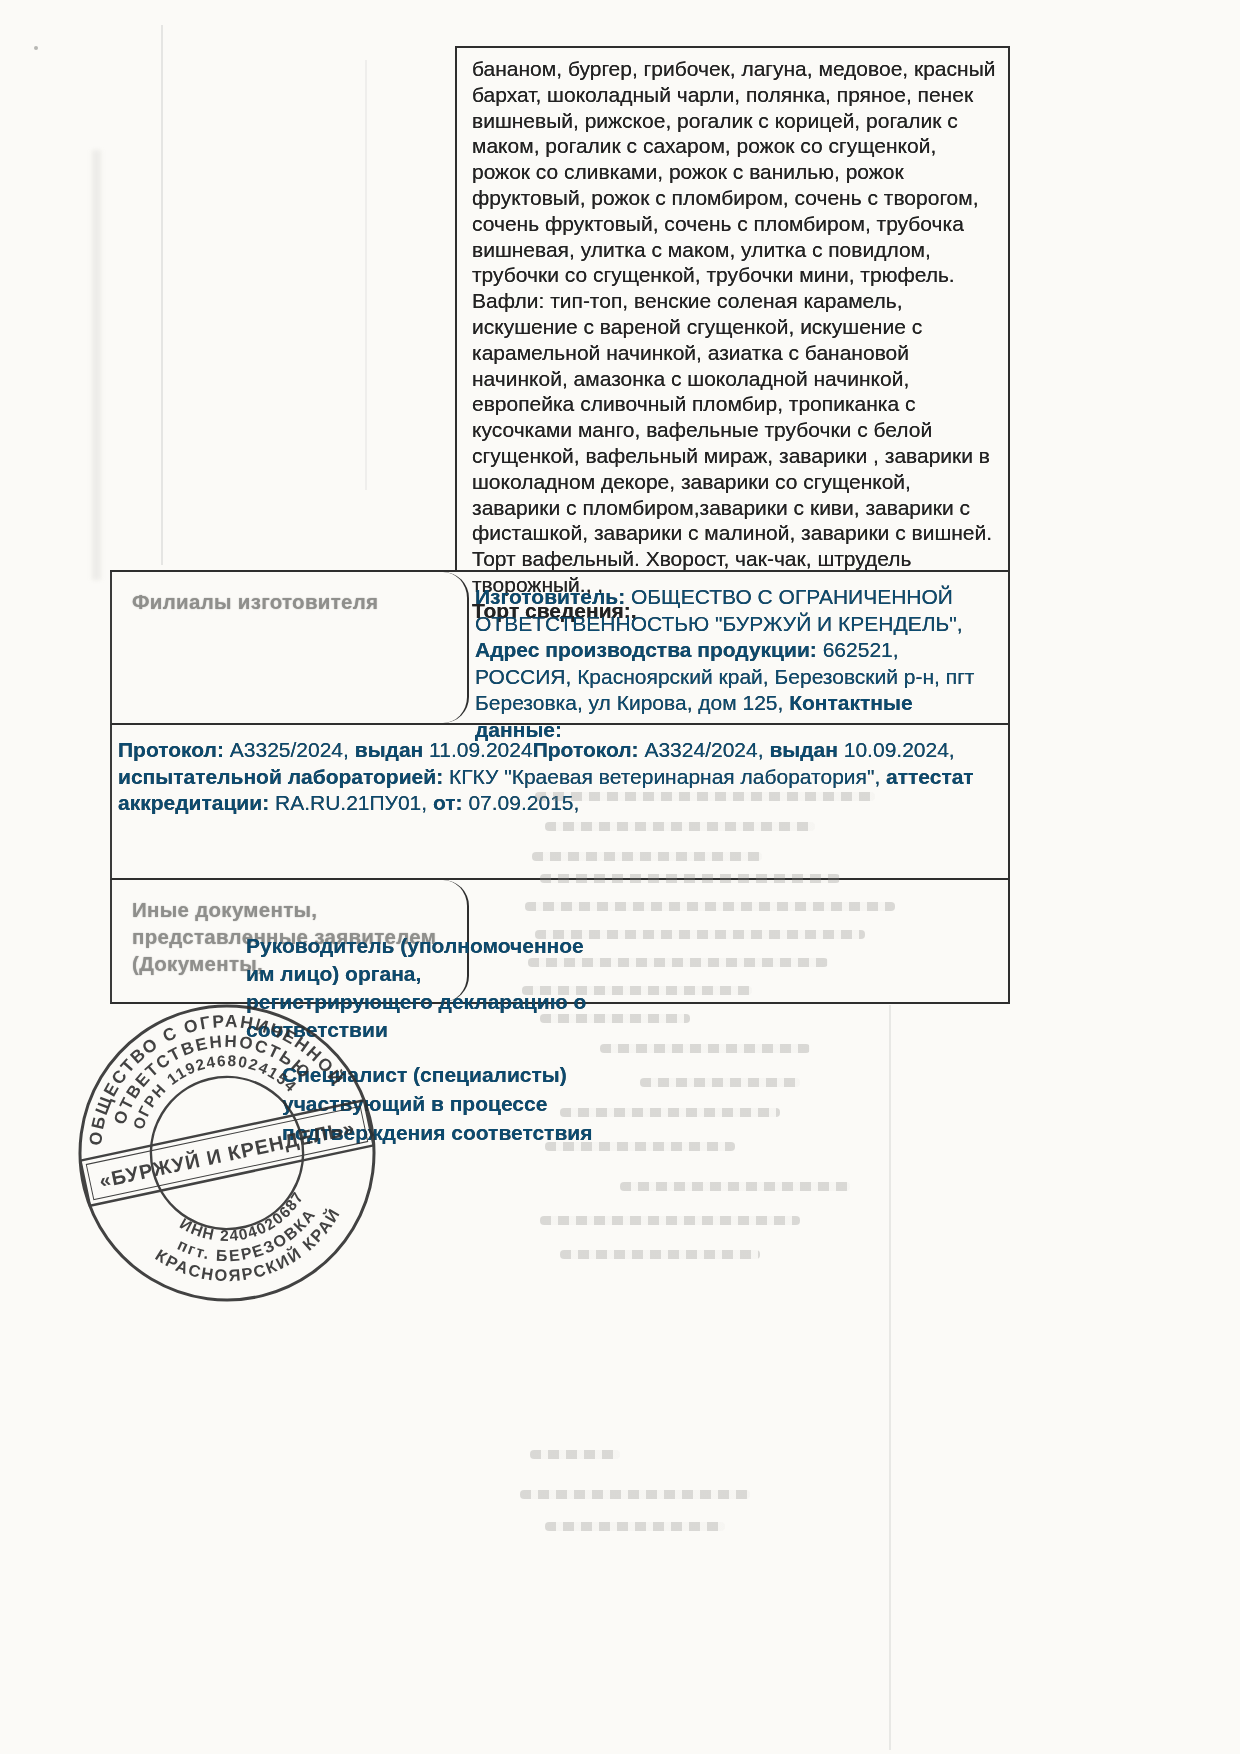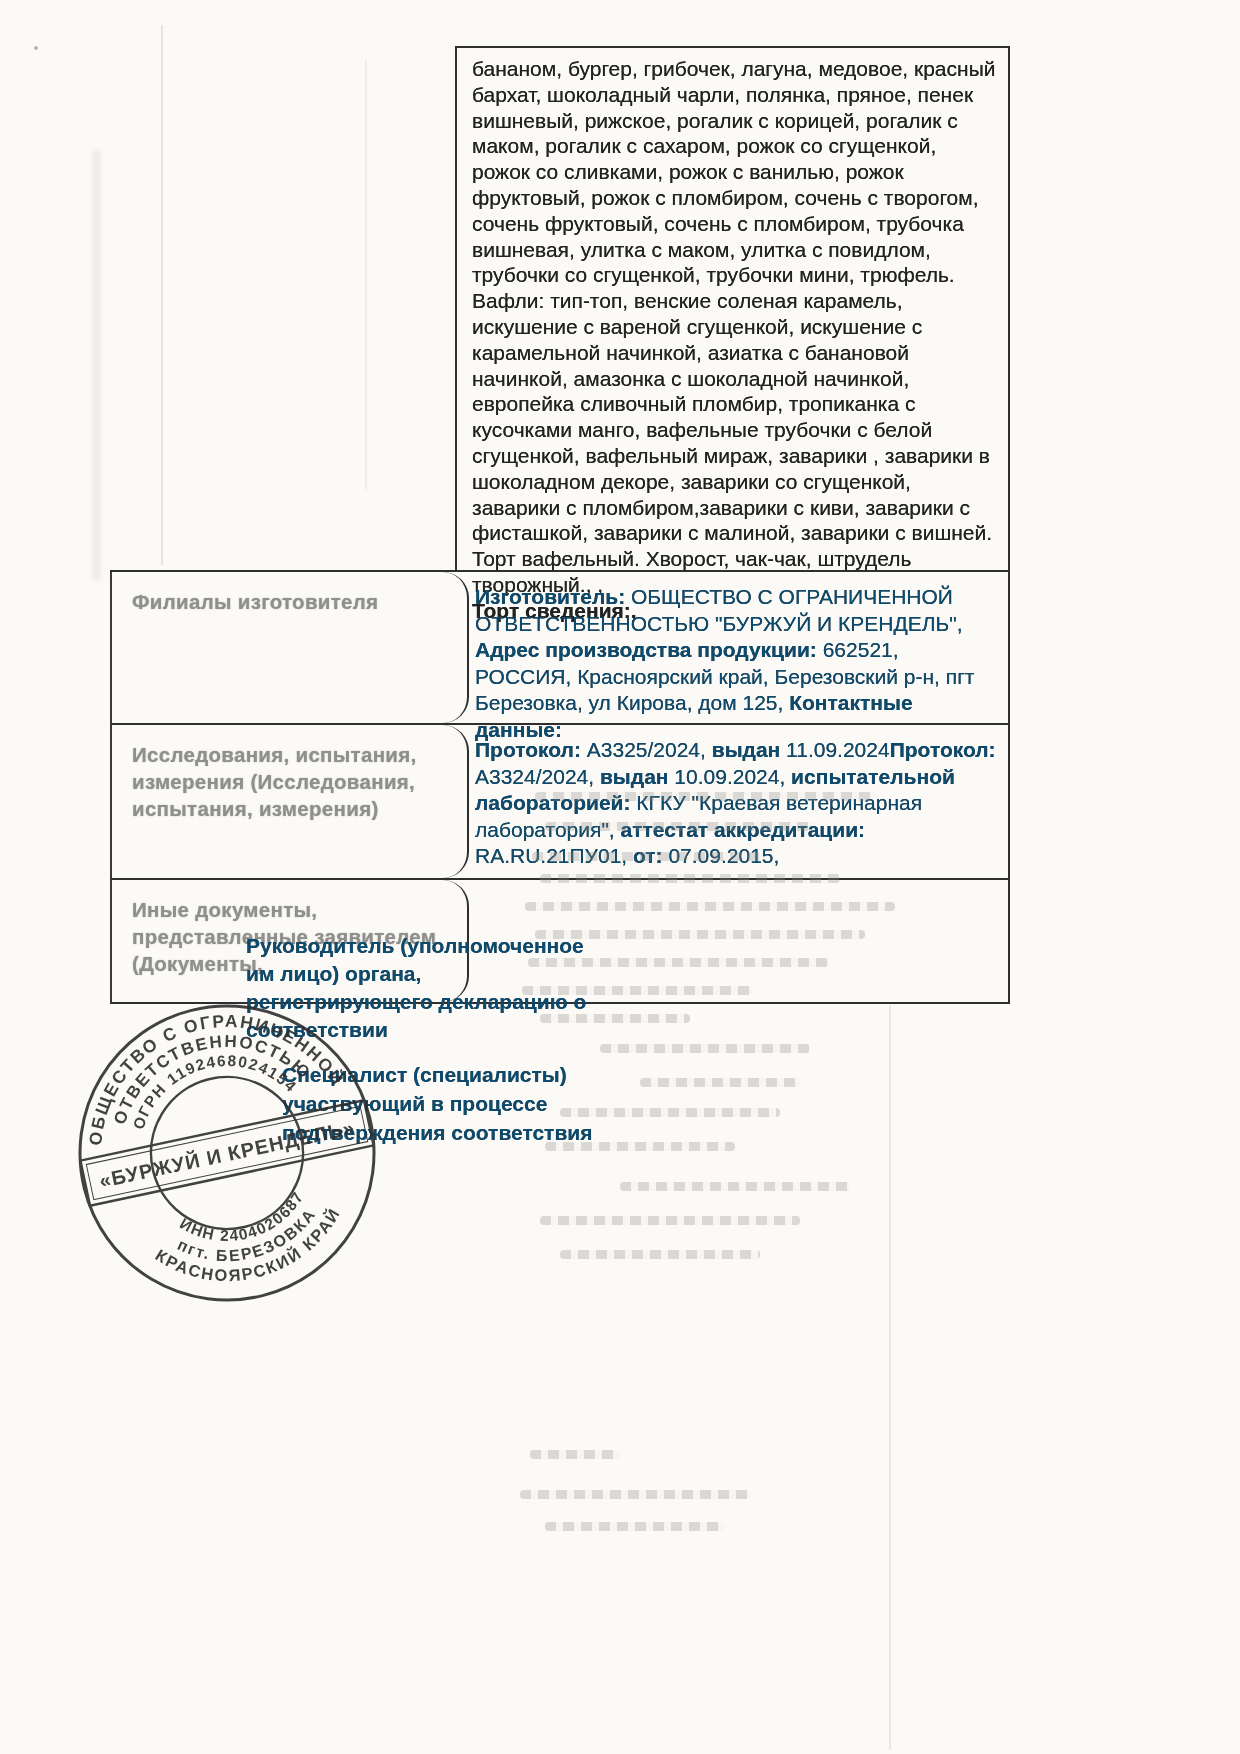--- a/index.html
+++ b/index.html
@@ -87,21 +87,20 @@
     <span>бананом, бургер, грибочек, лагуна, медовое, красный бархат, шоколадный чарли, полянка, пряное, пенек вишневый, рижское, рогалик с корицей, рогалик с маком, рогалик с сахаром, рожок со сгущенкой, рожок со сливками, рожок с ванилью, рожок фруктовый, рожок с пломбиром, сочень с творогом, сочень фруктовый, сочень с пломбиром, трубочка вишневая, улитка с маком, улитка с повидлом, трубочки со сгущенкой, трубочки мини, трюфель. Вафли: тип-топ, венские соленая карамель, искушение с вареной сгущенкой, искушение с карамельной начинкой, азиатка с банановой начинкой, амазонка с шоколадной начинкой, европейка сливочный пломбир, тропиканка с кусочками манго, вафельные трубочки с белой сгущенкой, вафельный мираж, заварики , заварики в шоколадном декоре, заварики со сгущенкой, заварики с пломбиром,заварики с киви, заварики с фисташкой, заварики с малиной, заварики с вишней. Торт вафельный. Хворост, чак-чак, штрудель творожный., ,</span>
     <div class="bold">Торт сведения:,</div>
   </div>
 
   <div class="tbl">
     <div class="tbl-row r1">
       <div class="cell-l">Филиалы изготовителя</div>
       <div class="cell-r"><span class="b">Изготовитель:</span><span> ОБЩЕСТВО С ОГРАНИЧЕННОЙ ОТВЕТСТВЕННОСТЬЮ "БУРЖУЙ И КРЕНДЕЛЬ", </span><span class="b">Адрес производства продукции:</span><span> 662521, РОССИЯ, Красноярский край, Березовский р-н, пгт Березовка, ул Кирова, дом 125, </span><span class="b">Контактные данные:</span></div>
     </div>
     <div class="tbl-row r2">
-      <div class="cell-l">Исследования, испытания, измерения (Исследования, испытания, измерения)</div>
       <div class="cell-r"><span class="b">Протокол:</span><span> А3325/2024, </span><span class="b">выдан</span><span> 11.09.2024</span><span class="b">Протокол:</span><span> А3324/2024, </span><span class="b">выдан</span><span> 10.09.2024, </span><span class="b">испытательной лабораторией:</span><span> КГКУ "Краевая ветеринарная лаборатория", </span><span class="b">аттестат аккредитации:</span><span> RA.RU.21ПУ01, </span><span class="b">от:</span><span> 07.09.2015,</span></div>
     </div>
     <div class="tbl-row r3">
       <div class="cell-l">Иные документы, представленные заявителем (Документы,</div>
       <div class="cell-r"></div>
     </div>
   </div>
 
   <div class="sig sig-head">Руководитель (уполномоченное им лицо) органа, регистрирующего декларацию о соответствии</div>
   <div class="sig sig-spec">Специалист (специалисты) участвующий в процессе подтверждения соответствия</div>

